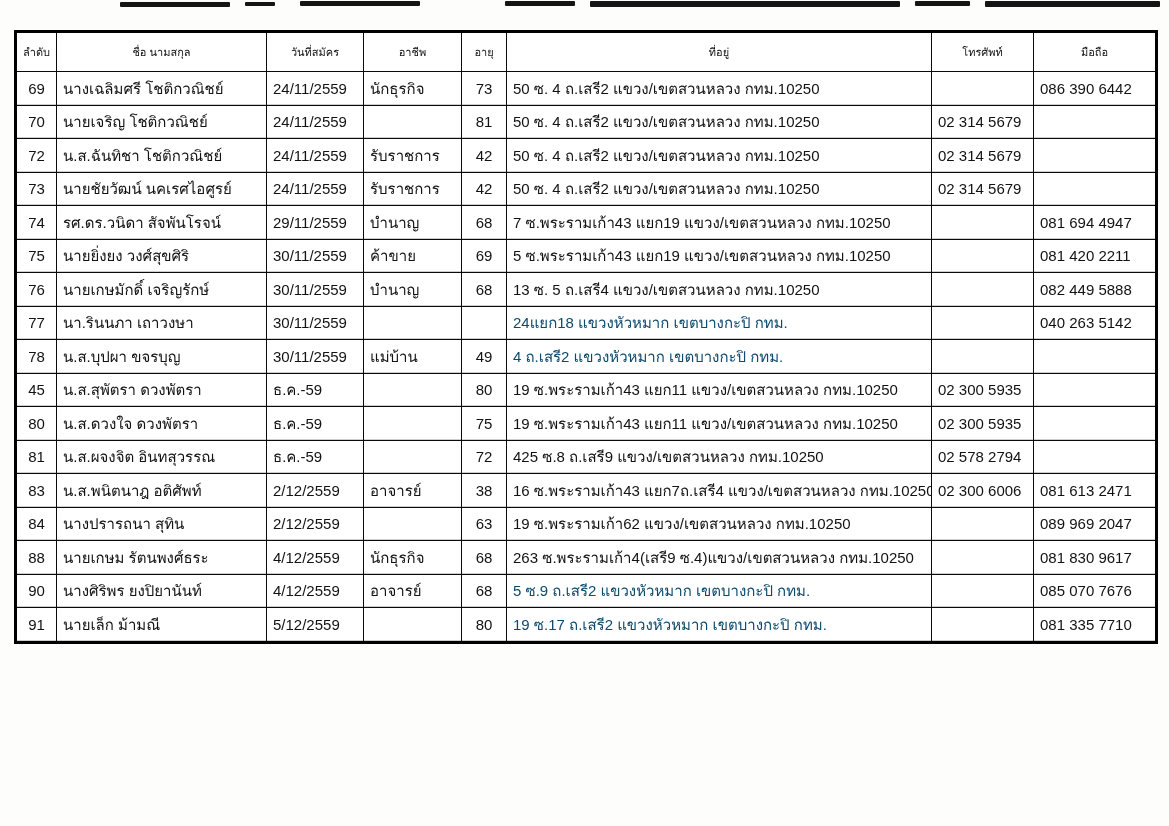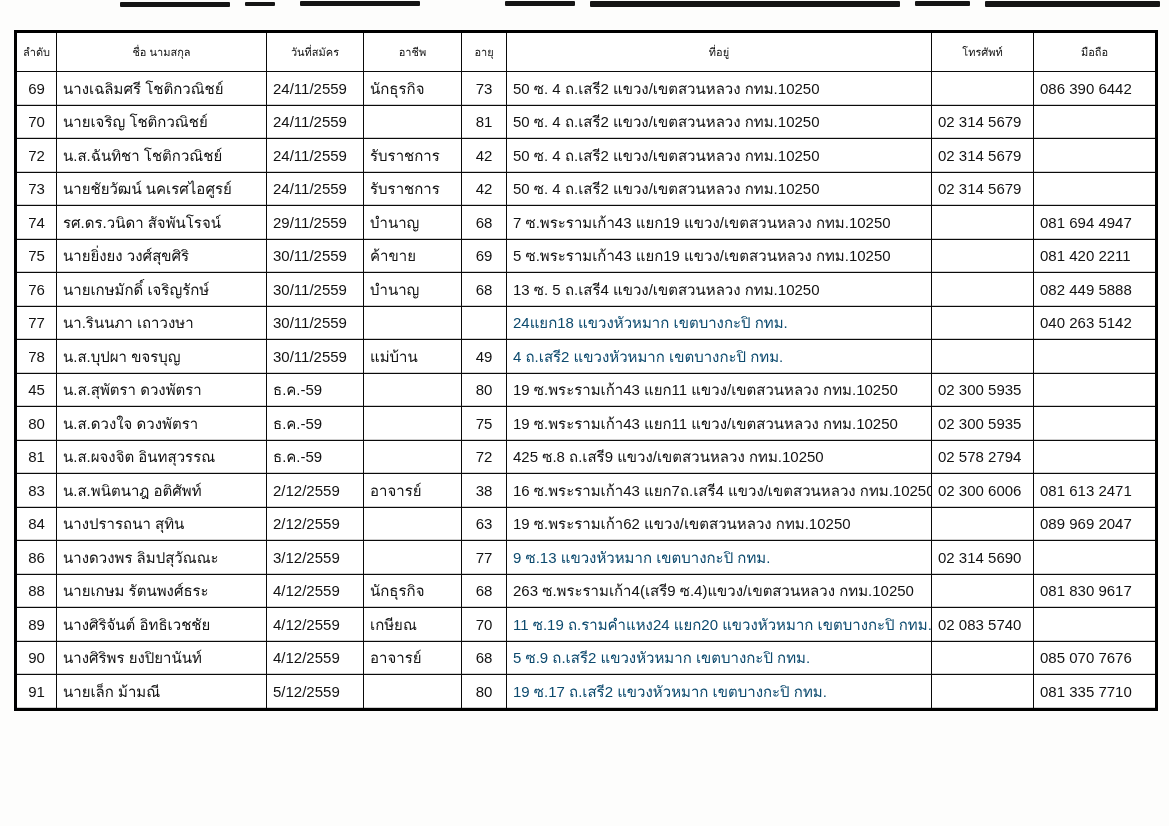--- a/index.html
+++ b/index.html
@@ -211,50 +211,30 @@
         <td class="c-no">84</td>
         <td class="c-name">นางปรารถนา สุทิน</td>
         <td class="c-date">2/12/2559</td>
         <td class="c-occ"></td>
         <td class="c-age">63</td>
         <td class="c-addr">19 ซ.พระรามเก้า62  แขวง/เขตสวนหลวง กทม.10250</td>
         <td class="c-phone"></td>
         <td class="c-mobile">089 969 2047</td>
       </tr>
       <tr>
-        <td class="c-no">86</td>
-        <td class="c-name">นางดวงพร ลิมปสุวัณณะ</td>
-        <td class="c-date">3/12/2559</td>
-        <td class="c-occ"></td>
-        <td class="c-age">77</td>
-        <td class="c-addr teal">9 ซ.13 แขวงหัวหมาก เขตบางกะปิ กทม.</td>
-        <td class="c-phone">02 314 5690</td>
-        <td class="c-mobile"></td>
-      </tr>
-      <tr>
         <td class="c-no">88</td>
         <td class="c-name">นายเกษม รัตนพงศ์ธระ</td>
         <td class="c-date">4/12/2559</td>
         <td class="c-occ">นักธุรกิจ</td>
         <td class="c-age">68</td>
         <td class="c-addr">263 ซ.พระรามเก้า4(เสรี9 ซ.4)แขวง/เขตสวนหลวง กทม.10250</td>
         <td class="c-phone"></td>
         <td class="c-mobile">081 830 9617</td>
       </tr>
       <tr>
-        <td class="c-no">89</td>
-        <td class="c-name">นางศิริจันต์ อิทธิเวชชัย</td>
-        <td class="c-date">4/12/2559</td>
-        <td class="c-occ">เกษียณ</td>
-        <td class="c-age">70</td>
-        <td class="c-addr teal">11 ซ.19 ถ.รามคำแหง24 แยก20 แขวงหัวหมาก เขตบางกะปิ กทม.</td>
-        <td class="c-phone">02 083 5740</td>
-        <td class="c-mobile"></td>
-      </tr>
-      <tr>
         <td class="c-no">90</td>
         <td class="c-name">นางศิริพร ยงปิยานันท์</td>
         <td class="c-date">4/12/2559</td>
         <td class="c-occ">อาจารย์</td>
         <td class="c-age">68</td>
         <td class="c-addr teal">5 ซ.9 ถ.เสรี2 แขวงหัวหมาก เขตบางกะปิ กทม.</td>
         <td class="c-phone"></td>
         <td class="c-mobile">085 070 7676</td>
       </tr>
       <tr>

